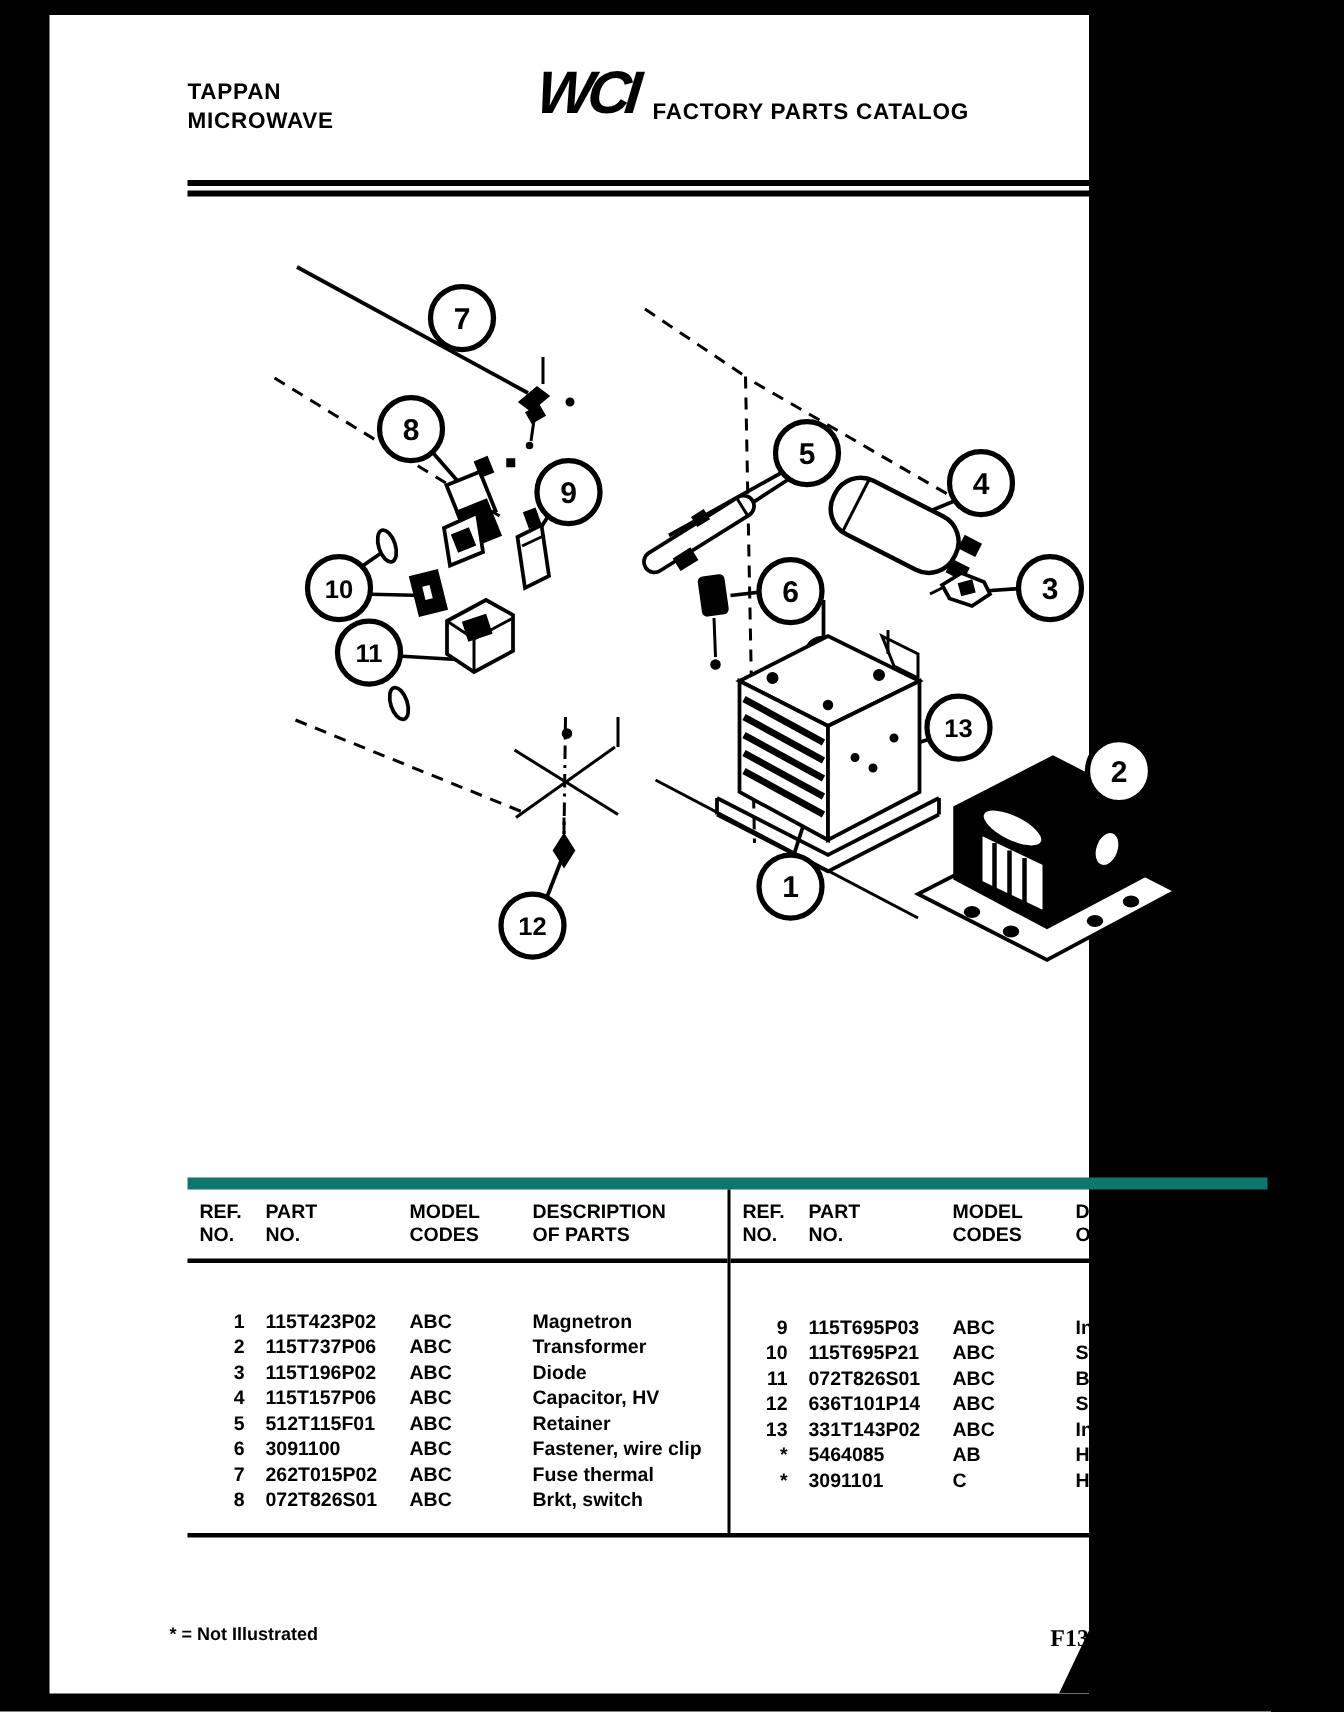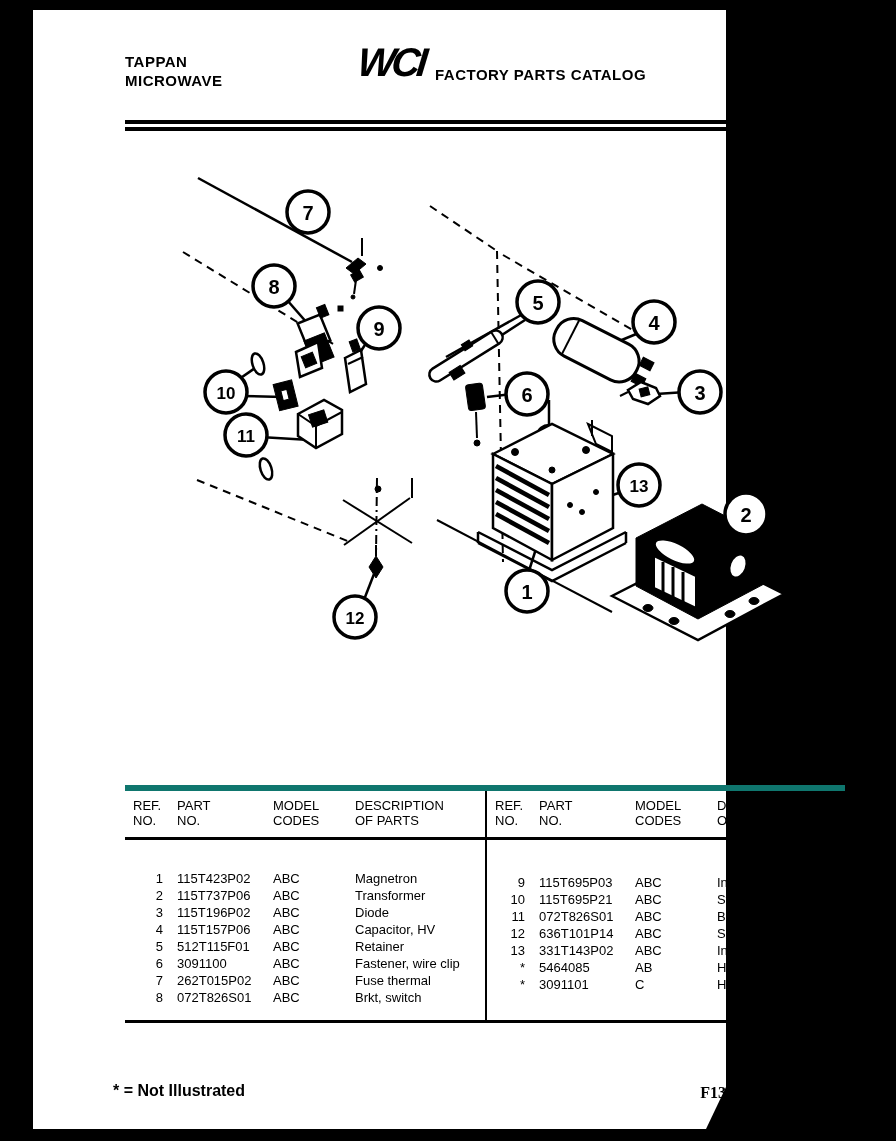--- a/index.html
+++ b/index.html
@@ -38,40 +38,40 @@
   .figure-code{
     position:absolute;left:722px;top:704px;
     font-size:12.5px;font-weight:bold;
   }
   .model-legend{position:absolute;left:0;top:726px;width:100%;height:18px;}
   .model-legend span{position:absolute;font-size:13px;font-weight:bold;white-space:nowrap;}
   .model-a{left:92px;} .model-b{left:247px;} .model-c{left:384px;}
   
   .ptable{
     position:absolute;left:92px;top:775px;width:720px;
-    border-top:6px solid #0f766e;border-bottom:3px solid #000;
-    display:flex;font-size:13px;font-weight:normal;justify-content:flex-end;
+    border-top:8px solid #0f766e;border-bottom:3px solid #000;
+    display:flex;font-size:13px;font-weight:bold;justify-content:flex-end;
   }
   .thalf{width:50%;box-sizing:border-box;display:flex;flex-direction:column;}
   .thalf.right{border-left:2px solid #000;}
   .thead{
     display:flex;border-bottom:3px solid #000;
     padding:7px 0 9px 8px;line-height:15px;
   }
   .hcell span{display:block;}
   .tbody{padding:30px 0 14px 8px;}
   .thalf.right .tbody{padding-top:34px;}
   .trow{display:flex;line-height:17px;}
   .c-ref{width:30px;text-align:right;margin-right:14px;}
   .h-ref{width:30px;margin-right:14px;}
   .c-part,.h-part{width:96px;}
   .c-codes,.h-codes{width:82px;}
   .c-desc,.h-desc{flex:1;}
   
-  .footnote{position:absolute;left:80px;top:1072px;font-size:16px;font-weight:bold;}
+  .footnote{position:absolute;left:80px;top:1072px;font-size:12px;font-weight:bold;}
   .page-code{
     position:absolute;left:0;top:1074px;width:100%;text-align:right;
     font-family:"Liberation Serif",serif;font-size:16px;font-weight:bold;
   }
   .issue-date{position:absolute;left:752px;top:1080px;font-size:12px;font-weight:bold;}
   .curl{
     position:absolute;right:0;bottom:0;width:20px;height:42px;background:#000;
     clip-path:polygon(100% 0,100% 100%,0 100%);
   }
   

